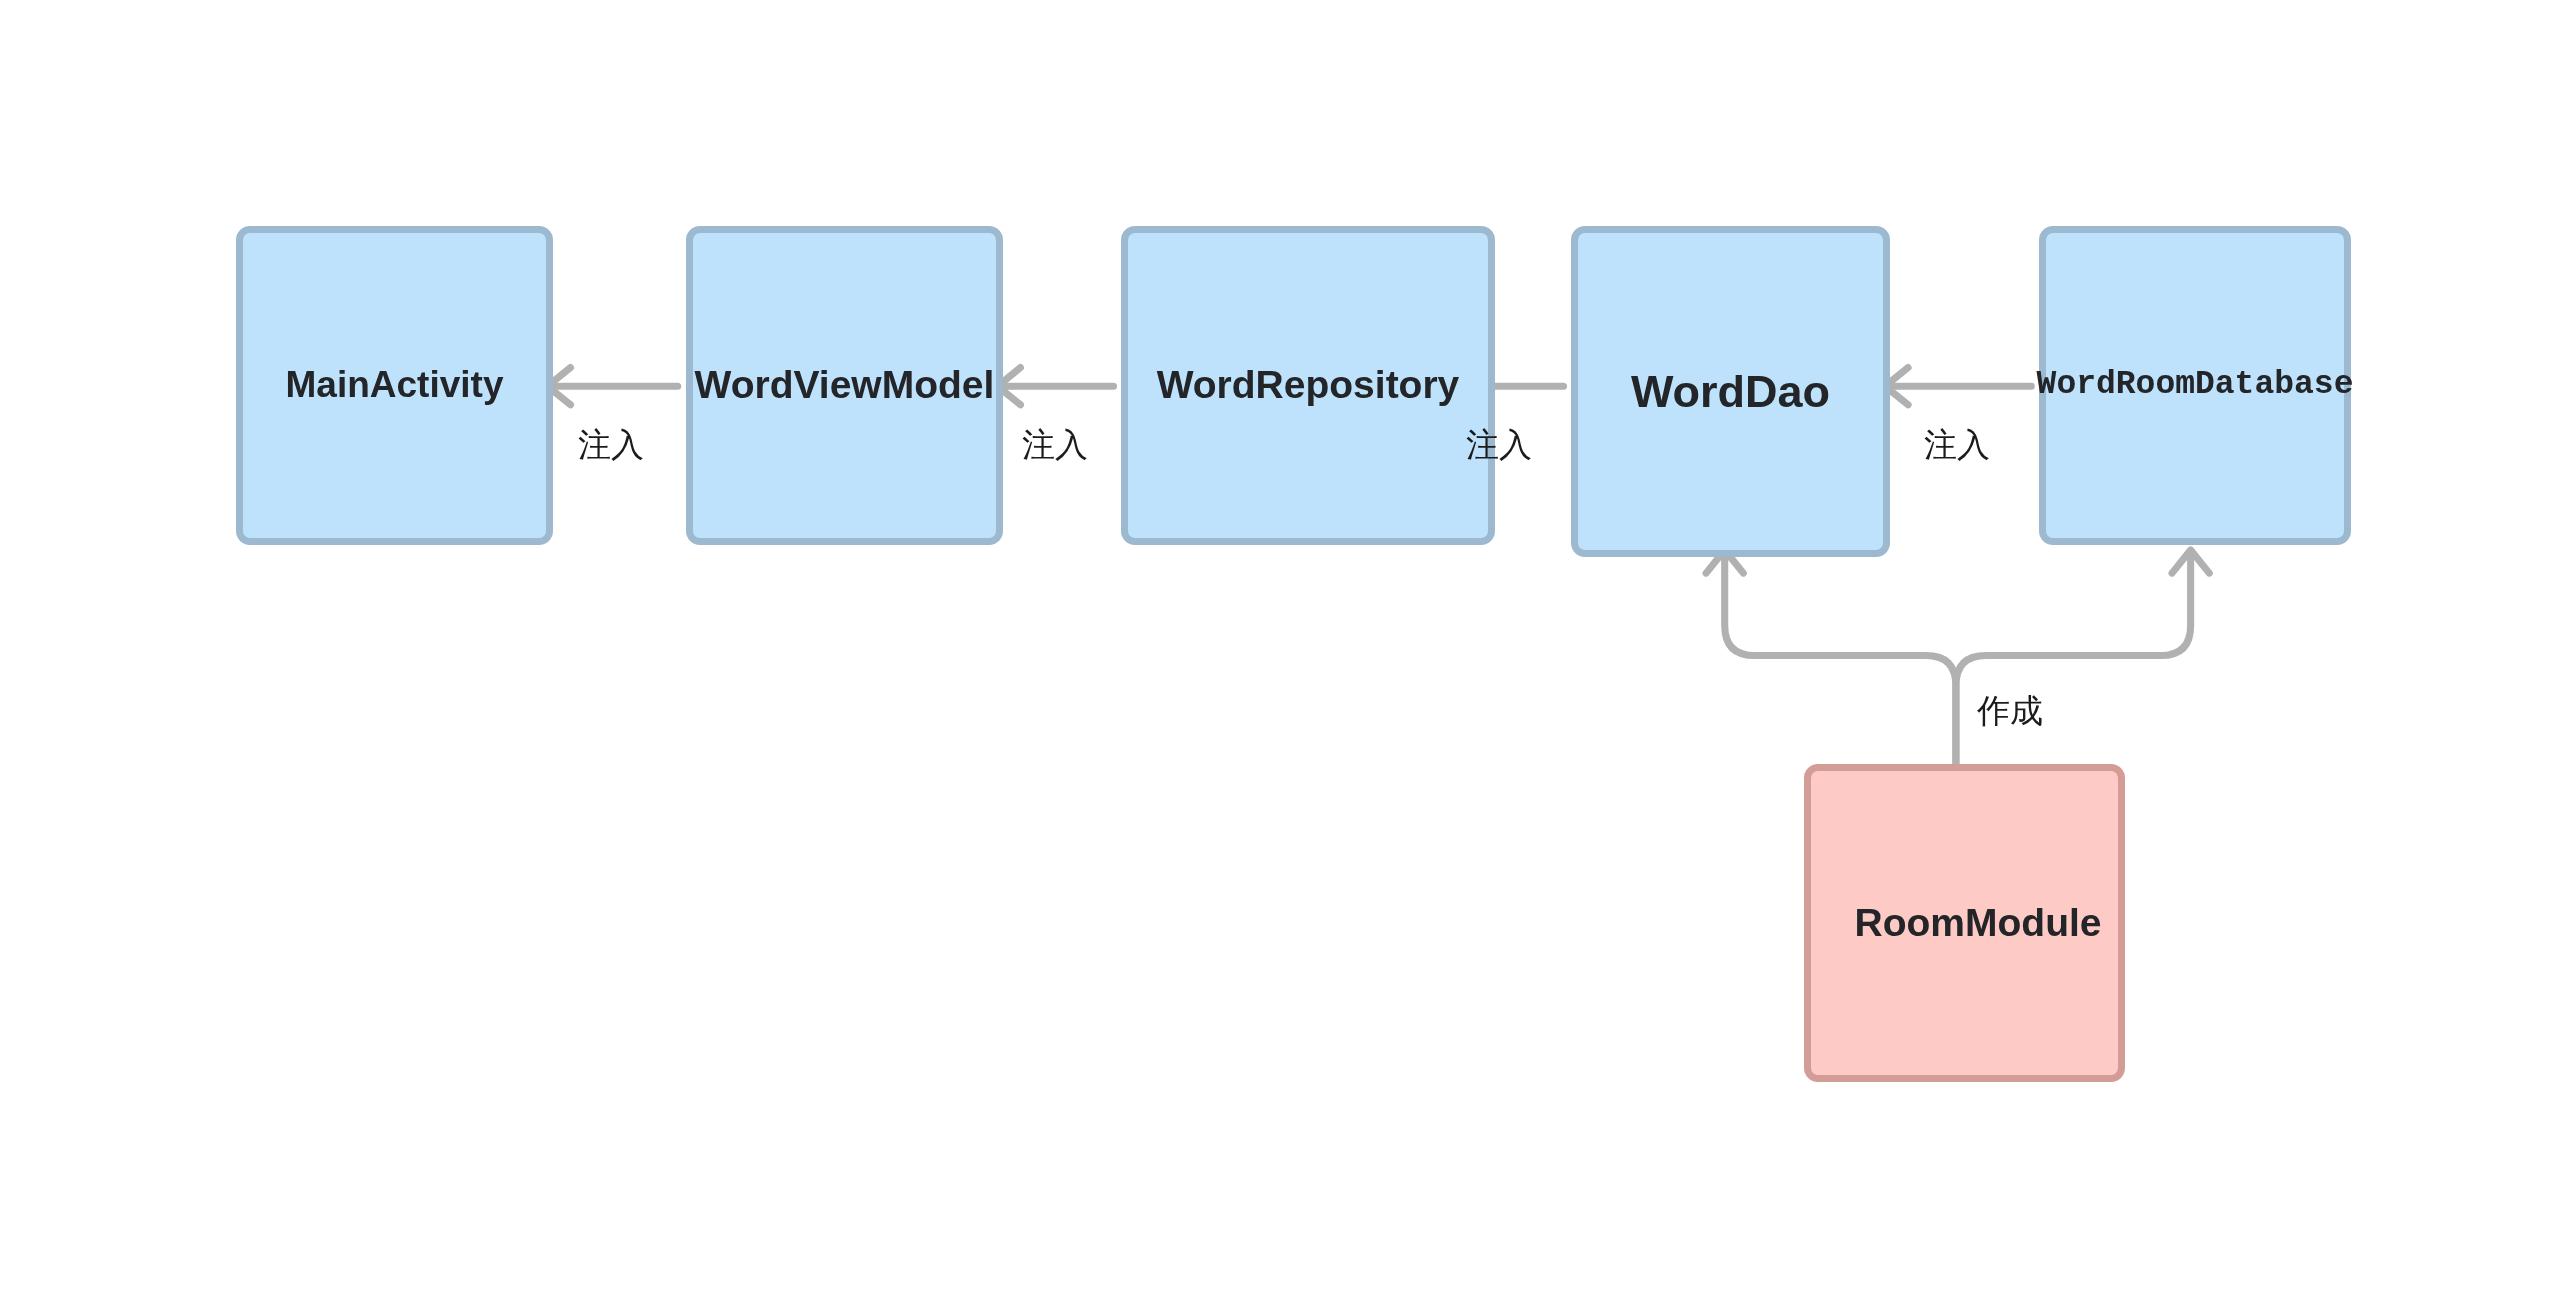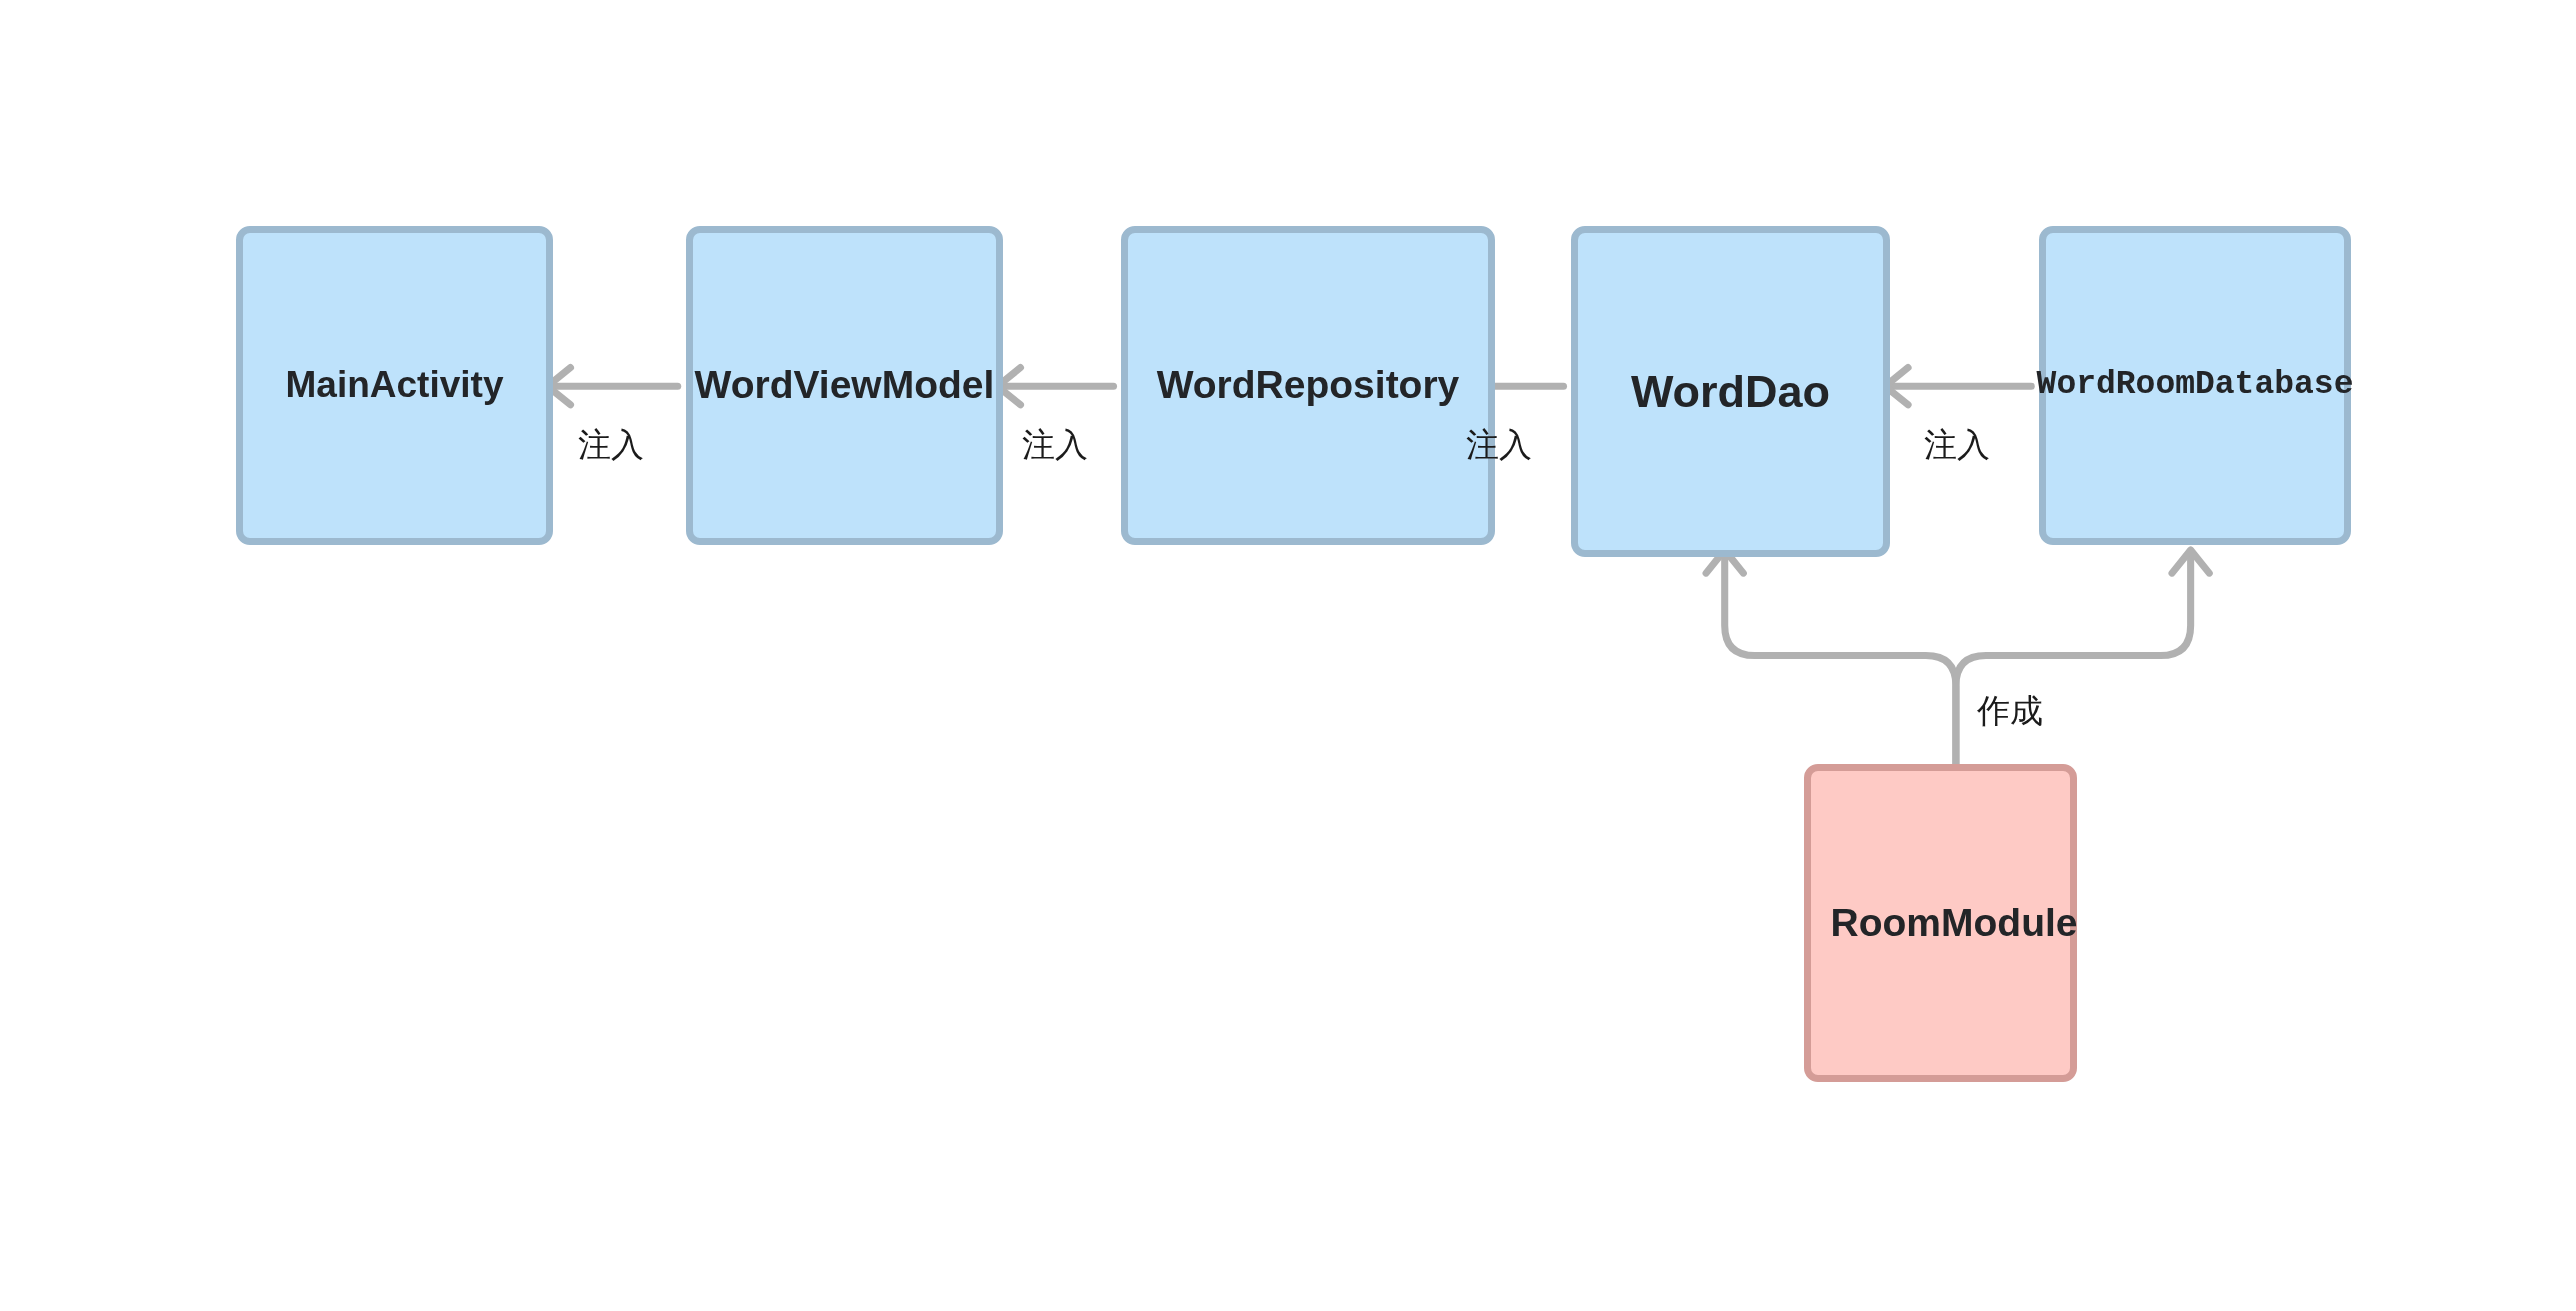--- a/index.html
+++ b/index.html
@@ -78,21 +78,21 @@
   </div>
 
   <div class="node blue" style="left:1563px;top:226px;width:319px;height:331px;">
     <span class="label" style="font-size:45px;">WordDao</span>
   </div>
 
   <div class="node blue" style="left:2031px;top:226px;width:312px;height:319px;font-family:Liberation Mono, monospace;">
     <span class="label" style="font-size:33px;">WordRoomDatabase</span>
   </div>
 
-  <div class="node pink" style="left:1796px;top:764px;width:273px;height:318px;padding-left:27px;">
+  <div class="node pink" style="left:1796px;top:764px;width:321px;height:318px;padding-left:27px;">
     <span class="label" style="font-size:39px;">RoomModule</span>
   </div>
 
   <div class="edge-label centered" style="left:611px;top:445px;">注入</div>
   <div class="edge-label centered" style="left:1055px;top:445px;">注入</div>
   <div class="edge-label centered" style="left:1499px;top:445px;">注入</div>
   <div class="edge-label centered" style="left:1957px;top:445px;">注入</div>
   <div class="edge-label left-anchored" style="left:1977px;top:711px;">作成</div>
 
 </div>

